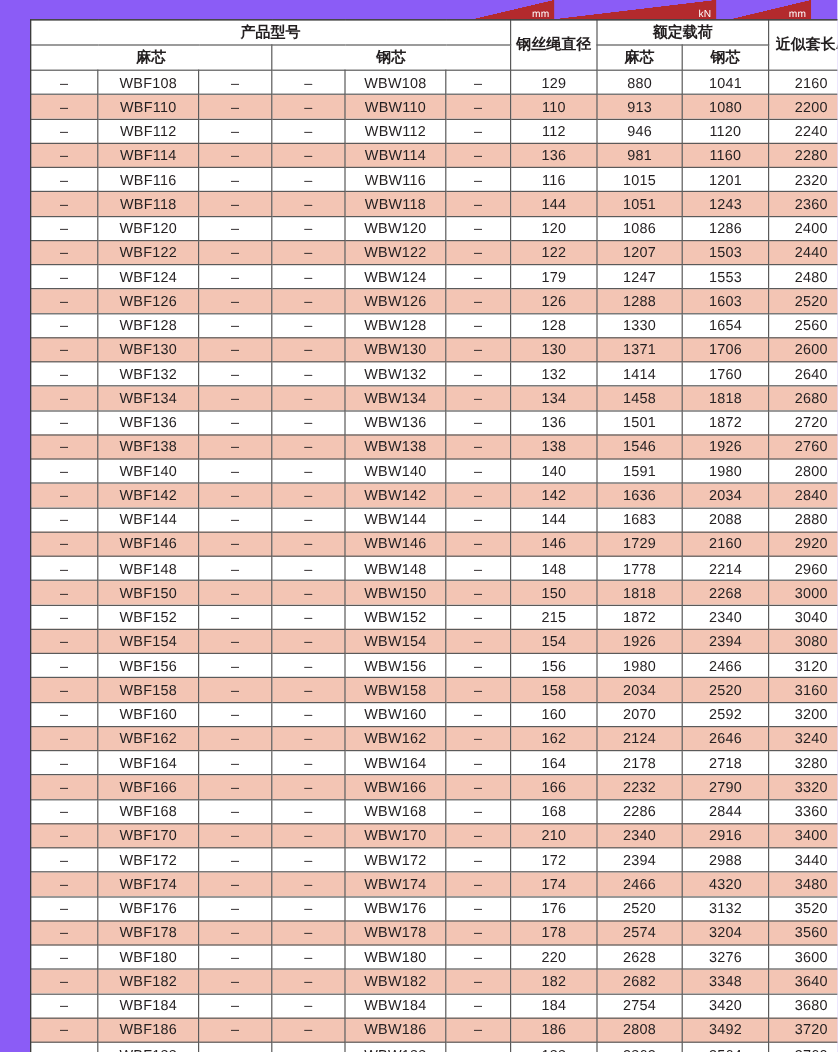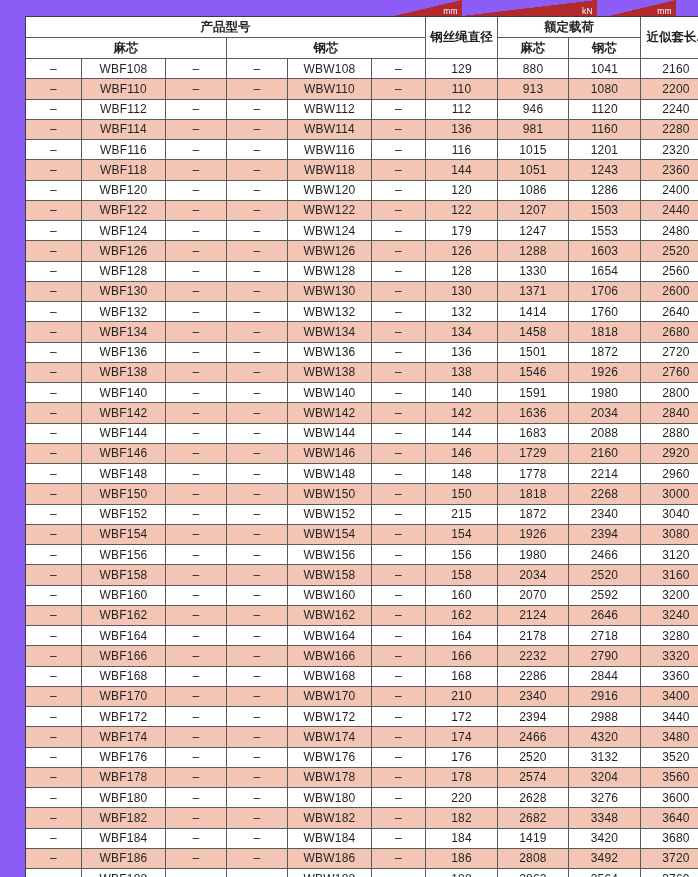--- a/index.html
+++ b/index.html
@@ -602,21 +602,21 @@
           <td>3640</td>
         </tr>
         <tr class="plain">
           <td class="dash">–</td>
           <td>WBF184</td>
           <td class="dash">–</td>
           <td class="dash">–</td>
           <td>WBW184</td>
           <td class="dash">–</td>
           <td>184</td>
-          <td>1419</td>
+          <td>2754</td>
           <td>3420</td>
           <td>3680</td>
         </tr>
         <tr class="alt">
           <td class="dash">–</td>
           <td>WBF186</td>
           <td class="dash">–</td>
           <td class="dash">–</td>
           <td>WBW186</td>
           <td class="dash">–</td>

